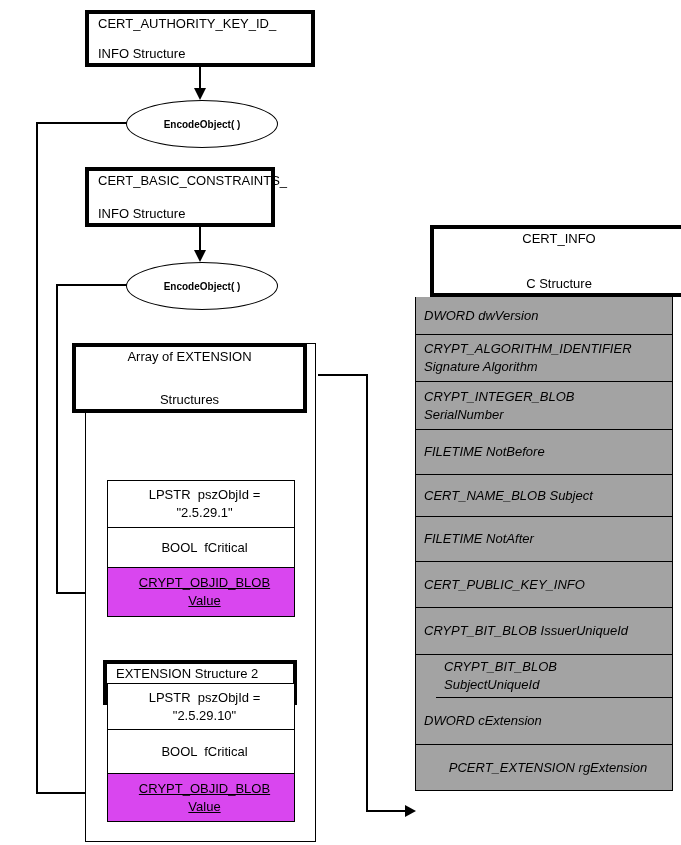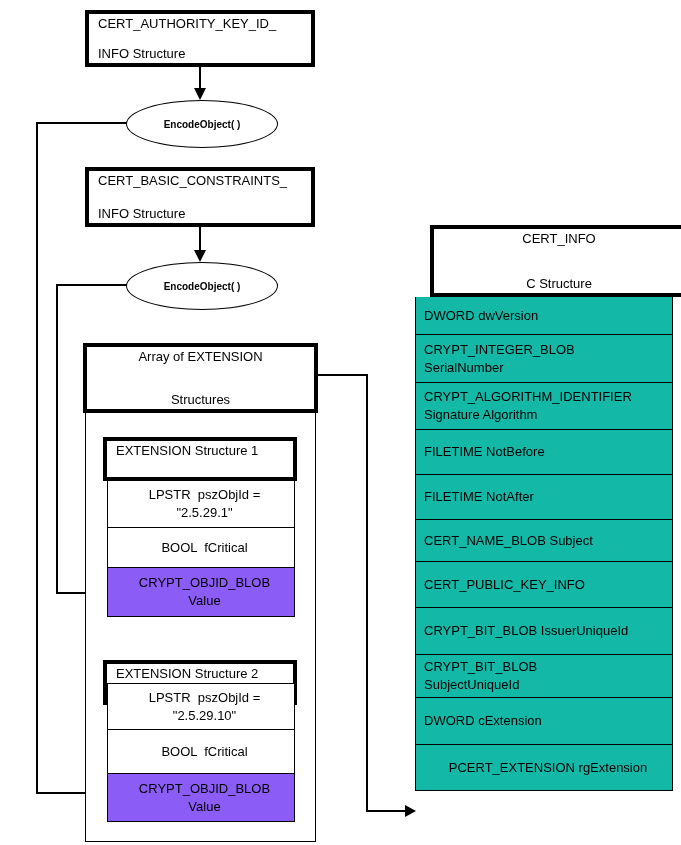--- a/index.html
+++ b/index.html
@@ -20,22 +20,22 @@
   }
   .container{border:1px solid #000;background:#fff;}
   .rowswrap{border:1px solid #000;background:#fff;}
   .cellrow{
     box-sizing:border-box;border-bottom:1px solid #000;
     display:flex;flex-direction:column;justify-content:center;
     padding-left:7px;line-height:18px;text-align:center;
   }
   .cellrow:last-child{border-bottom:none;}
   .cellrow span{white-space:pre;}
-  .gray{background:#8b5cf6;}
-  .tablewrap{border:1px solid #000;border-top:none;background:#14b8a6;}
+  .gray{background:#d946ef;text-decoration:underline;}
+  .tablewrap{border:1px solid #000;border-top:none;background:#a3a3a3;font-style:italic;}
   .trow{
     box-sizing:border-box;border-bottom:1px solid #000;
     display:flex;flex-direction:column;justify-content:center;
     padding-left:8px;line-height:18px;
   }
   .trow:last-child{border-bottom:none;align-items:center;}
   .arrow-right{width:0;height:0;border-top:6px solid transparent;border-bottom:6px solid transparent;border-left:11px solid #000;}
   .arrow-down{width:0;height:0;border-left:6px solid transparent;border-right:6px solid transparent;border-top:12px solid #000;}
 </style>
 </head>
@@ -63,42 +63,39 @@
     <span>INFO Structure</span>
   </div>
 
   <div class="abs thinline" style="left:199px;top:67px;width:2px;height:23px;"></div>
   <div class="abs arrow-down" style="left:194px;top:88px;"></div>
 
   <div class="abs ellipse" style="left:126px;top:100px;width:152px;height:48px;">
     <span>EncodeObject( )</span>
   </div>
 
-  <div class="abs thickbox flowbox" style="left:85px;top:167px;width:230px;height:60px;">
+  <div class="abs thickbox flowbox" style="left:85px;top:167px;width:190px;height:60px;">
     <span>CERT_BASIC_CONSTRAINTS_</span>
     <span>INFO Structure</span>
   </div>
 
   <div class="abs thinline" style="left:199px;top:227px;width:2px;height:23px;"></div>
   <div class="abs arrow-down" style="left:194px;top:250px;"></div>
 
   <div class="abs ellipse" style="left:126px;top:262px;width:152px;height:48px;">
     <span>EncodeObject( )</span>
   </div>
 
   <div class="abs container" style="left:85px;top:343px;width:231px;height:499px;"></div>
 
-  <div class="abs thickbox flowbox centered" style="left:83px;top:343px;width:235px;height:70px;">
+  <div class="abs thickbox flowbox centered" style="left:72px;top:343px;width:235px;height:70px;">
     <span>Array of EXTENSION</span>
     <span>Structures</span>
   </div>
 
-  <div class="abs thickbox flowbox" style="left:103px;top:437px;width:194px;height:44px;">
-    <span>EXTENSION Structure 1</span>
-  </div>
   <div class="abs rowswrap" style="left:107px;top:480px;width:188px;">
     <div class="cellrow" style="height:47px;">
       <span>LPSTR  pszObjId =</span>
       <span>"2.5.29.1"</span>
     </div>
     <div class="cellrow" style="height:40px;">
       <span>BOOL  fCritical</span>
     </div>
     <div class="cellrow gray" style="height:48px;">
       <span>CRYPT_OBJID_BLOB</span>
@@ -125,44 +122,44 @@
 
   <div class="abs thickbox flowbox centered" style="left:430px;top:225px;width:258px;height:72px;">
     <span>CERT_INFO</span>
     <span>C Structure</span>
   </div>
 
   <div class="abs tablewrap" style="left:415px;top:297px;width:258px;">
     <div class="trow" style="height:38px;">
       <span>DWORD dwVersion</span>
     </div>
+    <div class="trow" style="height:47px;">
+      <span>CRYPT_ALGORITHM_IDENTIFIER</span>
+      <span>Signature Algorithm</span>
+    </div>
     <div class="trow" style="height:48px;">
       <span>CRYPT_INTEGER_BLOB</span>
       <span>SerialNumber</span>
     </div>
-    <div class="trow" style="height:47px;">
-      <span>CRYPT_ALGORITHM_IDENTIFIER</span>
-      <span>Signature Algorithm</span>
-    </div>
     <div class="trow" style="height:45px;">
       <span>FILETIME NotBefore</span>
     </div>
+    <div class="trow" style="height:42px;">
+      <span>CERT_NAME_BLOB Subject</span>
+    </div>
     <div class="trow" style="height:45px;">
       <span>FILETIME NotAfter</span>
-    </div>
-    <div class="trow" style="height:42px;">
-      <span>CERT_NAME_BLOB Subject</span>
     </div>
     <div class="trow" style="height:46px;gap:28px;">
       <span>CERT_PUBLIC_KEY_INFO</span>
     </div>
     <div class="trow" style="height:47px;">
       <span>CRYPT_BIT_BLOB IssuerUniqueId</span>
     </div>
-    <div class="trow" style="height:43px;">
+    <div class="trow" style="height:43px;margin-left:20px;">
       <span>CRYPT_BIT_BLOB</span>
       <span>SubjectUniqueId</span>
     </div>
     <div class="trow" style="height:47px;">
       <span>DWORD cExtension</span>
     </div>
     <div class="trow" style="height:45px;">
       <span>PCERT_EXTENSION rgExtension</span>
     </div>
   </div>

